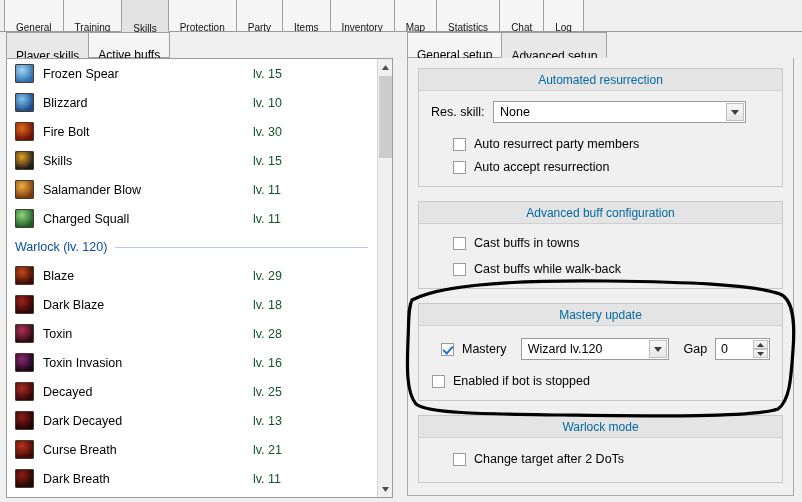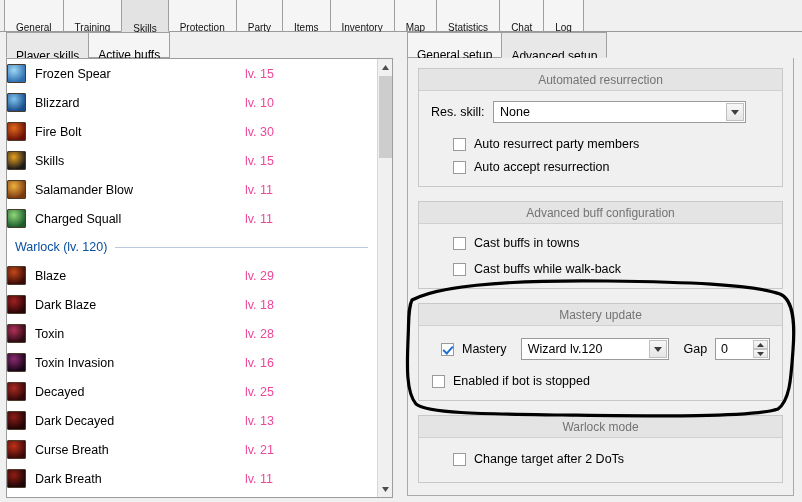--- a/index.html
+++ b/index.html
@@ -95,39 +95,40 @@
   .skilllist {
     position: absolute;
     left: 0; top: 0;
     width: 371px; height: 438px;
     overflow: hidden;
   }
   .skill-row {
     display: flex;
     align-items: center;
     height: 29px;
+    padding-left: 8px;
   }
   .skill-icon {
     width: 19px; height: 19px;
     border: 1px solid #4a3a2a;
     margin-right: 9px;
     flex: 0 0 auto;
     border-radius: 1px;
   }
   .skill-name {
     font-size: 12.5px;
     color: #000;
     width: 210px;
     flex: 0 0 auto;
     white-space: nowrap;
     overflow: hidden;
   }
   .skill-lv {
     font-size: 12.5px;
-    color: #ec4899;
+    color: #14532d;
   }
   .group-row {
     height: 28px;
     display: flex;
     align-items: center;
     padding-left: 8px;
     position: relative;
   }
   .group-label {
     color: #0a4fa0;
@@ -189,21 +190,21 @@
   .group {
     margin: 10px 10px 0 10px;
     border: 1px solid #c8c8c8;
     background: #f0f0f0;
   }
   .group-head {
     height: 22px;
     line-height: 22px;
     text-align: center;
     font-size: 12px;
-    color: #737373;
+    color: #0369a1;
     background: #e4e4e4;
     border-bottom: 1px solid #d0d0d0;
   }
   .group-body { padding: 10px 12px 12px 12px; }
 
   .row {
     display: flex;
     align-items: center;
     margin-bottom: 10px;
   }

